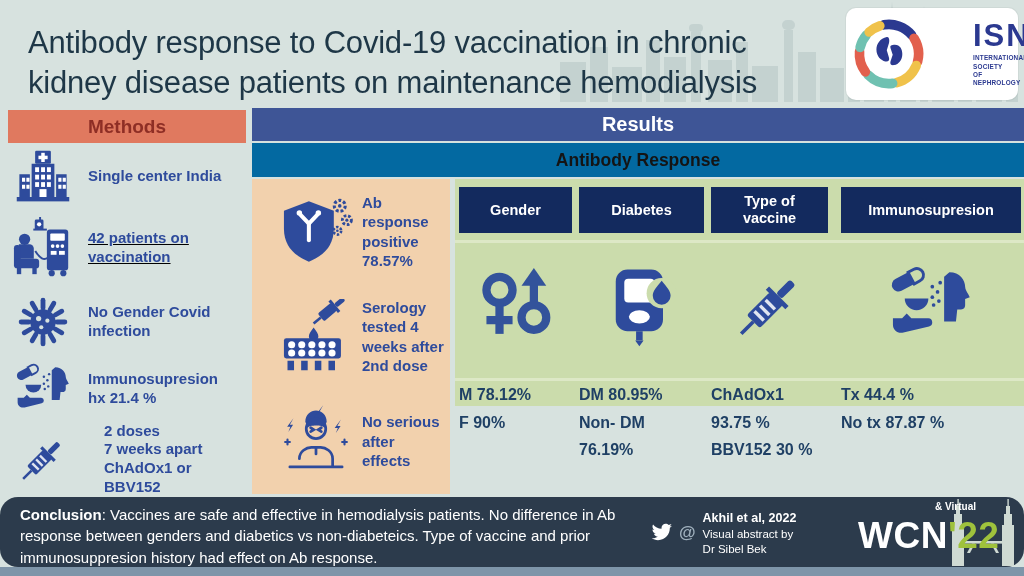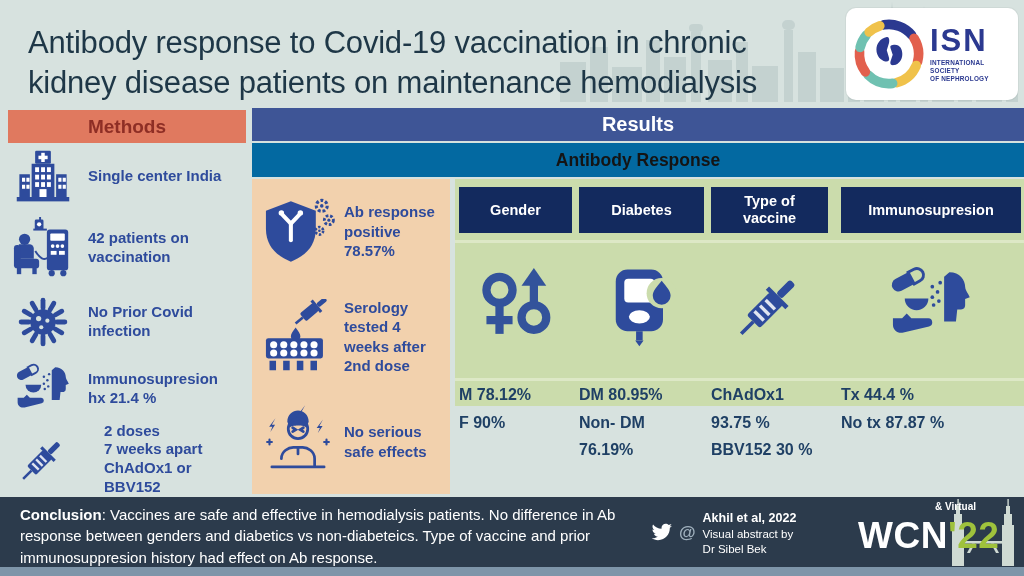--- a/index.html
+++ b/index.html
@@ -2,54 +2,54 @@
 <html><head>
 <meta charset="utf-8">
 <style>
   html,body{margin:0;padding:0;background:#9aa7ad;}
   .stage{position:relative;width:1024px;height:576px;background:#d7e2df;overflow:hidden;
          font-family:"Liberation Sans",sans-serif;}
   
   .skyline{position:absolute;left:560px;top:2px;width:460px;height:100px;opacity:.12;}
   .title{position:absolute;left:28px;top:16px;font-size:31px;color:#1e3747;line-height:1.28;letter-spacing:-.2px;margin-top:7px;}
   .isn-card{position:absolute;right:6px;top:8px;width:172px;height:92px;background:#ffffff;border-radius:10px;
-            display:flex;align-items:center;box-sizing:border-box;padding:4px 6px;box-shadow:0 0 0 1px rgba(0,0,0,.04);}
+            display:flex;align-items:center;box-sizing:border-box;padding:4px 6px;box-shadow:0 0 0 1px rgba(0,0,0,.04);gap:43px;}
   .isn-ring{width:74px;height:74px;flex:0 0 auto;}
   .isn-text{margin-left:4px;}
   .isn-name{font-size:31px;font-weight:bold;color:#2b3990;letter-spacing:2px;line-height:1;}
   .isn-sub{margin-top:3px;font-size:6.4px;font-weight:bold;color:#2b3990;line-height:1.3;letter-spacing:.2px;}
   
   .methods-header{position:absolute;left:8px;top:110px;width:238px;height:33px;background:#e0795f;
                   color:#8e2e25;font-weight:bold;font-size:19px;display:flex;align-items:center;justify-content:center;}
   .methods-list{position:absolute;left:10px;top:147px;width:242px;}
   .m-item{display:flex;align-items:center;}
   .m-item .ibox{width:66px;flex:0 0 auto;display:flex;align-items:center;justify-content:center;}
   .m-item .mtext{margin-left:12px;font-size:15px;font-weight:bold;color:#2e4b9c;line-height:1.25;}
-  .mi-1{height:58px;margin-bottom:6px;} .mi-2{height:74px;margin-bottom:8px;}
+  .mi-1{height:58px;margin-bottom:6px;} .mi-2{height:74px;margin-bottom:8px;text-decoration:underline;}
   .mi-3{height:58px;margin-bottom:8px;} .mi-4{height:60px;margin-bottom:7px;} .mi-5{height:66px;gap:16px;}
   
   .results-header{position:absolute;left:252px;top:108px;width:772px;height:33px;background:#3e5596;
                   color:#fff;font-weight:bold;font-size:20px;display:flex;align-items:center;justify-content:center;}
   .antibody-bar{position:absolute;left:252px;top:143px;width:772px;height:34px;background:#0369a1;
                 color:#141414;font-weight:bold;font-size:17.5px;display:flex;align-items:center;justify-content:center;}
   
   .peach-col{position:absolute;left:252px;top:179px;width:198px;height:315px;background:#f2d1ad;}
-  .h-item{display:flex;align-items:center;height:105px;padding:0 4px 0 6px;box-sizing:border-box;}
+  .h-item{display:flex;align-items:center;height:105px;padding:0 4px 0 6px;box-sizing:border-box;margin-left:18px;}
   .h-item .ibox{width:80px;flex:0 0 auto;display:flex;align-items:center;justify-content:center;}
   .h-item .htext{margin-left:6px;font-size:15px;font-weight:bold;color:#2e4b9c;line-height:1.3;}
   
   .green-panel{position:absolute;left:455px;top:179px;width:569px;height:227px;background:#cbdcac;}
   .g-divider{position:absolute;left:0;width:100%;height:3px;background:#dde8c6;}
   .g-col{position:absolute;top:0;height:100%;}
   .g-head{margin-top:8px;height:46px;background:#132a5e;color:#fff;font-weight:bold;font-size:14.5px;
           display:flex;flex-direction:column;align-items:center;justify-content:center;text-align:center;line-height:1.15;}
   .g-icon{height:144px;display:flex;align-items:center;justify-content:center;}
   .g-stats{margin-top:4px;font-size:16px;font-weight:bold;color:#1f4065;line-height:1.72;}
   
-  .conclusion-bar{position:absolute;left:0;top:497px;width:1024px;height:70px;background:#2c3b4c;}
+  .conclusion-bar{position:absolute;left:0;top:497px;width:1024px;height:70px;background:#2c3b4c;border-radius:18px;}
   .conclusion-text{position:absolute;left:20px;top:7px;width:625px;color:#fff;font-size:15px;line-height:1.42;}
   .conclusion-text b{font-weight:bold;}
   .credit{position:absolute;left:650px;top:13px;display:flex;align-items:center;}
   .bird{width:23px;height:20px;}
   .at-symbol{color:#9fb0bd;font-size:17px;margin:0 7px 0 6px;font-weight:bold;}
   .credit-lines{color:#fff;font-size:11.5px;line-height:1.32;}
   .credit-lines div:first-child{font-weight:bold;font-size:12.5px;}
   
   .wcn{position:absolute;left:856px;top:497px;width:168px;height:70px;}
   .towers{position:absolute;right:2px;bottom:1px;width:78px;height:67px;}
@@ -207,21 +207,21 @@
             <line x1="40" y1="18.1" x2="44.4" y2="10.5"></line>
               <line x1="45.9" y1="24" x2="53.5" y2="19.6"></line>
           </g>
           <circle cx="32" cy="32" r="14.5" fill="#2e4b9c"></circle>
           <circle cx="27" cy="28" r="3" fill="#d7e2df"></circle>
             <circle cx="37" cy="30.5" r="2.4" fill="#d7e2df"></circle>
             <circle cx="30" cy="38" r="2.4" fill="#d7e2df"></circle>
         </svg>
       </span>
       <div class="mtext">
-          <div>No Prior Covid</div>
+          <div>No Gender Covid</div>
           <div>infection</div>
         </div>
     </div>
 
     <div class="m-item mi-4">
       <span class="ibox">
         <svg width="58" height="56" viewBox="0 0 64 64">
           <g transform="rotate(-28 16 12)">
             <path d="M6 8 h11 v10 H6 a5 5 0 0 1 0 -10 z" transform="translate(0,-1)" fill="#2e4b9c"></path>
             <path d="M17 7 h5 a5 5 0 0 1 0 10 h-5 z" fill="none" stroke="#2e4b9c" stroke-width="2.2"></path>
@@ -353,21 +353,21 @@
           <g stroke="#2e4b9c" stroke-width="1.8" stroke-linecap="round">
             <line x1="6" y1="32" x2="10" y2="32"></line>
               <line x1="8" y1="30" x2="8" y2="34"></line>
             <line x1="54" y1="32" x2="58" y2="32"></line>
               <line x1="56" y1="30" x2="56" y2="34"></line>
           </g>
         </svg>
       </span>
       <div class="htext">
           <div>No serious</div>
-          <div>safe effects</div>
+          <div>after effects</div>
         </div>
     </div>
   </div>
 
   <div class="green-panel">
     <div class="g-divider" style="top:61px"></div>
     <div class="g-divider" style="top:199px"></div>
 
     <div class="g-col" style="left:4px;width:113px">
       <div class="g-head">

